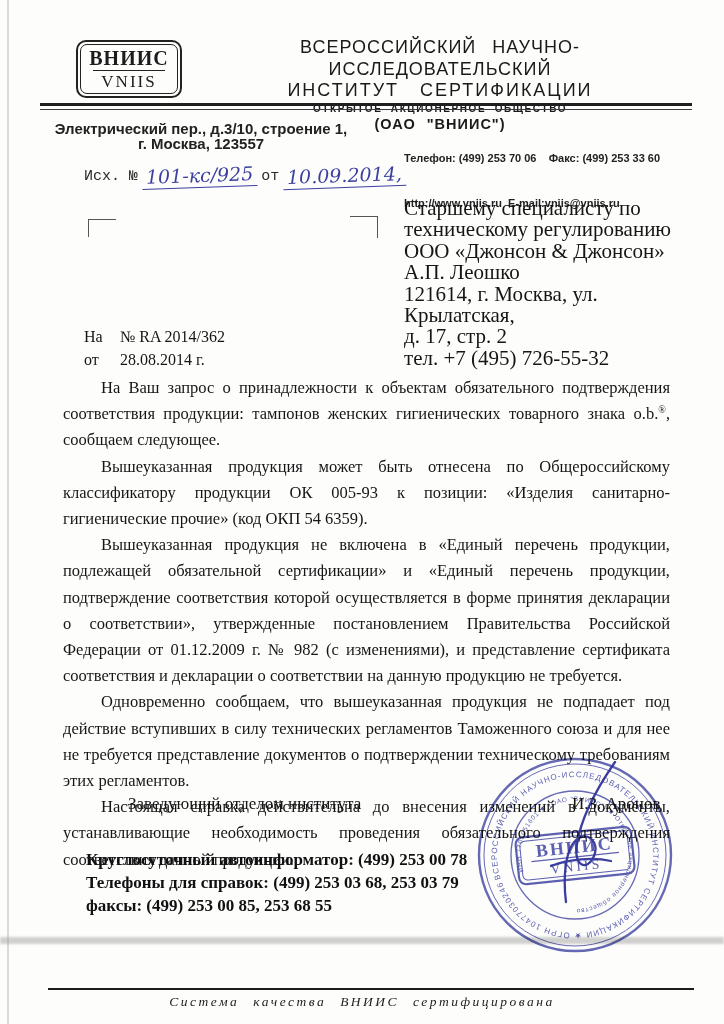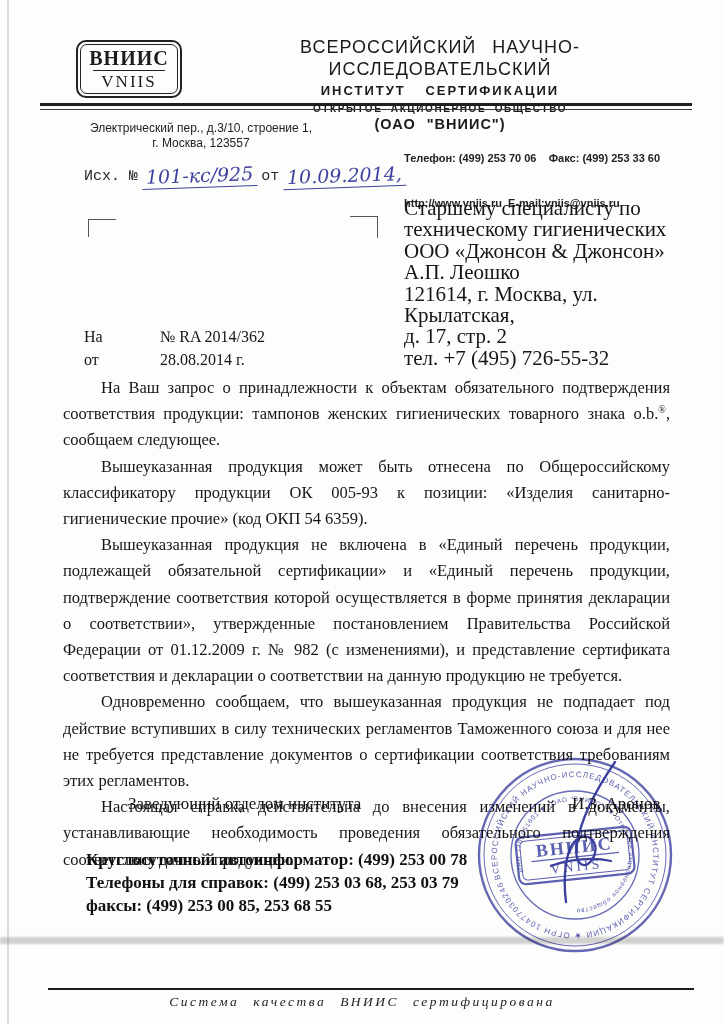--- a/index.html
+++ b/index.html
@@ -28,44 +28,44 @@
     border:1px solid #222; border-radius:7px;
     display:flex; flex-direction:column; align-items:center; justify-content:center;
     font-family:"Liberation Serif", serif; font-weight:bold;
   }
   .logo-ru { font-size:20px; letter-spacing:1px; line-height:22px; }
   .logo-divider { width:72px; height:1.5px; background:#222; margin:1px 0 2px; }
   .logo-en { font-size:17px; letter-spacing:2px; line-height:18px; font-weight:normal; }
 
   .org-block { left:205px; top:36px; width:470px; text-align:center; font-family:"Liberation Sans", sans-serif; color:#1a1a1a; }
   .org-l1 { font-size:18px; font-weight:normal; letter-spacing:1px; word-spacing:10px; line-height:22px; }
-  .org-l2 { font-size:13px; font-weight:bold; letter-spacing:2px; word-spacing:14px; line-height:21px; }
+  .org-l2 { font-size:18px; font-weight:normal; letter-spacing:2px; word-spacing:14px; line-height:21px; }
   .org-l3 { font-size:10px;  font-weight:bold; letter-spacing:1.6px; word-spacing:4px; line-height:13px; margin-top:1px; }
   .org-l4 { font-size:14.5px; font-weight:bold; letter-spacing:1px; word-spacing:6px; line-height:19px; }
 
   .rule-thick { left:40px; top:103px; width:652px; height:3px; background:#1f1f1f; }
   .rule-thin  { left:40px; top:109px; width:652px; height:1px; background:#3a3a3a; }
 
   .addr-block { left:48px; top:121px; width:306px; text-align:center;
-    font-family:"Liberation Sans", sans-serif; font-size:12px; font-weight:normal; line-height:15px; color:#222; }
+    font-family:"Liberation Sans", sans-serif; font-size:15px; font-weight:bold; line-height:15px; color:#222; }
   .phone-block { left:404px; top:121px; width:300px; text-align:left;
     font-family:"Liberation Sans", sans-serif; font-size:11px; font-weight:bold; line-height:15px; color:#222; white-space:pre; }
 
   
   .outgoing { left:84px; top:164px; width:360px; font-family:"Liberation Mono", monospace; font-size:15px; color:#2a2a2a; display:flex; align-items:center; }
   .hand { font-family:"DejaVu Serif", serif; font-style:italic; color:#3b3f9e; font-size:19px; transform:rotate(-2deg); }
   .hw-slot { border-bottom:1.5px solid #3b3f9e; text-align:center; padding:0 4px 1px; margin:0 4px; }
 
   .corner-left  { left:88px;  top:219px; width:28px; height:18px; border-top:1.5px solid #555; border-left:1.5px solid #555; }
   .corner-right { left:350px; top:216px; width:28px; height:22px; border-top:1.5px solid #555; border-right:1.5px solid #555; }
 
   .recipient { left:404px; top:198px; width:290px; font-size:21px; line-height:21.4px; color:#151515; }
 
   .reference { left:84px; top:326px; width:280px; font-size:16px; line-height:22.5px; color:#151515; }
-  .ref-row { display:flex;gap:40px; }
+  .ref-row { display:flex; }
   .ref-label { width:36px; }
 
   
   .letter-body { left:63px; top:375px; width:607px; font-size:16.5px; line-height:26.2px; text-align:justify; color:#161616; }
   .letter-body p { text-indent:38px; }
   sup { font-size:10px; line-height:0; }
 
   .sig-title { left:128px; top:794px; font-size:17px; color:#161616; }
   .sig-name  { left:572px; top:794px; font-size:17px; color:#161616; z-index:1; }
 
@@ -115,21 +115,21 @@
   <span class="hand hw-slot" style="min-width:112px;">101-кс/925</span>
   <span>от</span>
   <span class="hand hw-slot" style="min-width:120px;">10.09.2014,</span>
 </div>
 
 <div class="abs corner-left"></div>
 <div class="abs corner-right"></div>
 
 <div class="abs recipient">
   <div>Старшему специалисту по</div>
-  <div>техническому гигиенических</div>
+  <div>техническому регулированию</div>
   <div>ООО «Джонсон &amp; Джонсон»</div>
   <div>А.П. Леошко</div>
   <div>121614, г. Москва, ул. Крылатская,</div>
   <div>д. 17, стр. 2</div>
   <div>тел. +7 (495) 726-55-32</div>
 </div>
 
 <div class="abs reference">
   <div class="ref-row">
     <span class="ref-label">На</span>
@@ -138,21 +138,21 @@
   <div class="ref-row">
     <span class="ref-label">от</span>
     <span>28.08.2014 г.</span>
   </div>
 </div>
 
 <div class="abs letter-body">
   <p><span>На Ваш запрос о принадлежности к объектам обязательного подтверждения соответствия продукции: тампонов женских гигиенических товарного знака o.b.</span><sup>®</sup><span>, сообщаем следующее.</span></p>
   <p>Вышеуказанная продукция может быть отнесена по Общероссийскому классификатору продукции ОК 005-93 к позиции: «Изделия санитарно-гигиенические прочие» (код ОКП 54 6359).</p>
   <p>Вышеуказанная продукция не включена в «Единый перечень продукции, подлежащей обязательной сертификации» и «Единый перечень продукции, подтверждение соответствия которой осуществляется в форме принятия декларации о соответствии», утвержденные постановлением Правительства Российской Федерации от 01.12.2009 г. № 982 (с изменениями), и представление сертификата соответствия и декларации о соответствии на данную продукцию не требуется.</p>
-  <p>Одновременно сообщаем, что вышеуказанная продукция не подпадает под действие вступивших в силу технических регламентов Таможенного союза и для нее не требуется представление документов о сертификации соответствия требованиям этих регламентов.</p>
+  <p>Одновременно сообщаем, что вышеуказанная продукция не подпадает под действие вступивших в силу технических регламентов Таможенного союза и для нее не требуется представление документов о подтверждении техническому требованиям этих регламентов.</p>
   <p>Настоящая справка действительна до внесения изменений в документы, устанавливающие необходимость проведения обязательного подтверждения соответствия данной продукции.</p>
 </div>
 
 <div class="abs sig-title">Заведующий отделом института</div>
 <div class="abs sig-name">И.З. Аронов</div>
 
 <div class="abs contacts">
   <div>Круглосуточный автоинформатор: (499) 253 00 78</div>
   <div>Телефоны для справок: (499) 253 03 68, 253 03 79</div>
   <div>факсы: (499) 253 00 85, 253 68 55</div>

